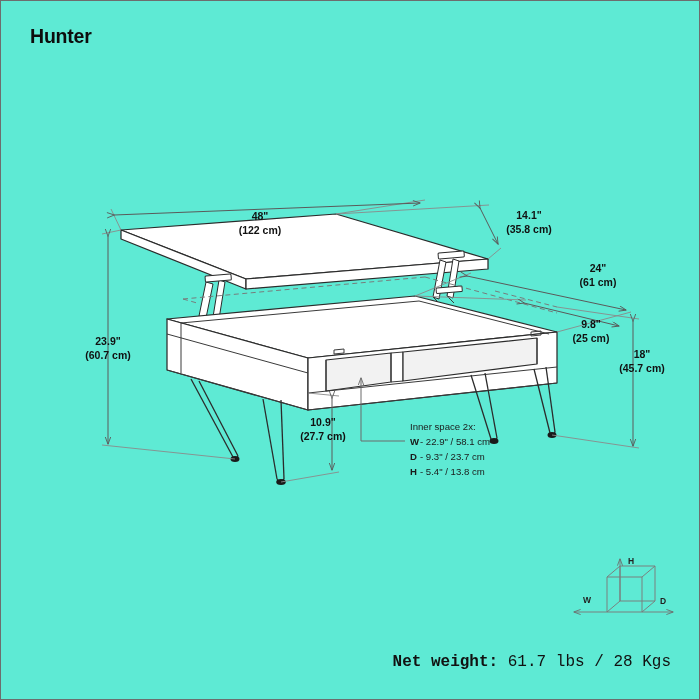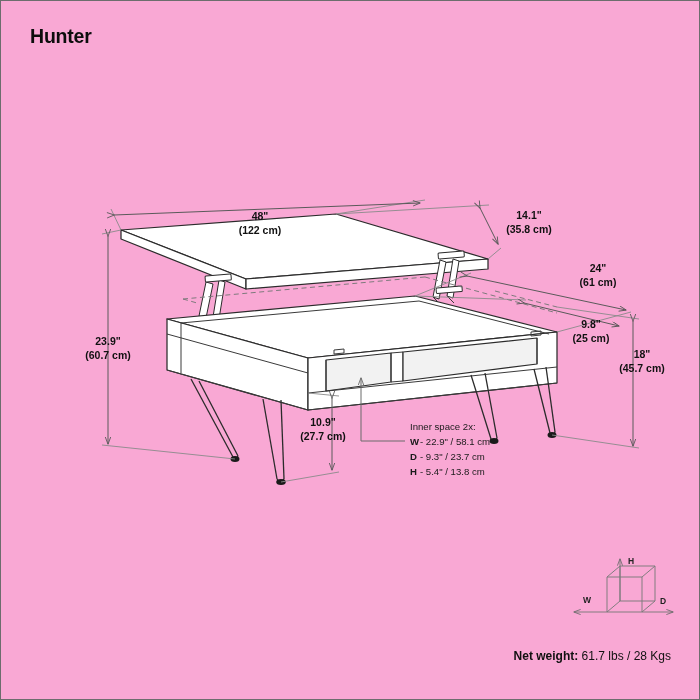--- a/index.html
+++ b/index.html
@@ -7,21 +7,21 @@
     padding: 0;
     background: #ffffff;
   }
   body {
     font-family: "Liberation Sans", sans-serif;
   }
   #sheet {
     position: relative;
     width: 700px;
     height: 700px;
-    background: #f9a8d4;
+    background: #5eead4;
     border: 1px solid #6d6d6d;
     box-sizing: border-box;
     overflow: hidden;
   }
   #title-block {
     position: absolute;
     left: 29px;
     top: 24px;
     line-height: 1.22;
   }
@@ -56,24 +56,25 @@
   }
   .axislbl {
     font-family: "Liberation Sans", sans-serif;
     font-size: 8.5px;
     font-weight: bold;
     fill: #222222;
   }
   #net-weight {
     position: absolute;
     right: 28px;
-    bottom: 36px;
-    font-size: 12px;
+    bottom: 28px;
+    font-size: 16px;
     color: #111111;
     white-space: nowrap;
+    font-family: Liberation Mono, monospace;
   }
   #net-weight .nw-label {
     font-weight: bold;
   }
   .dimline {
     stroke: #5a5a5a;
     stroke-width: 1;
     fill: none;
   }
   .extline {

